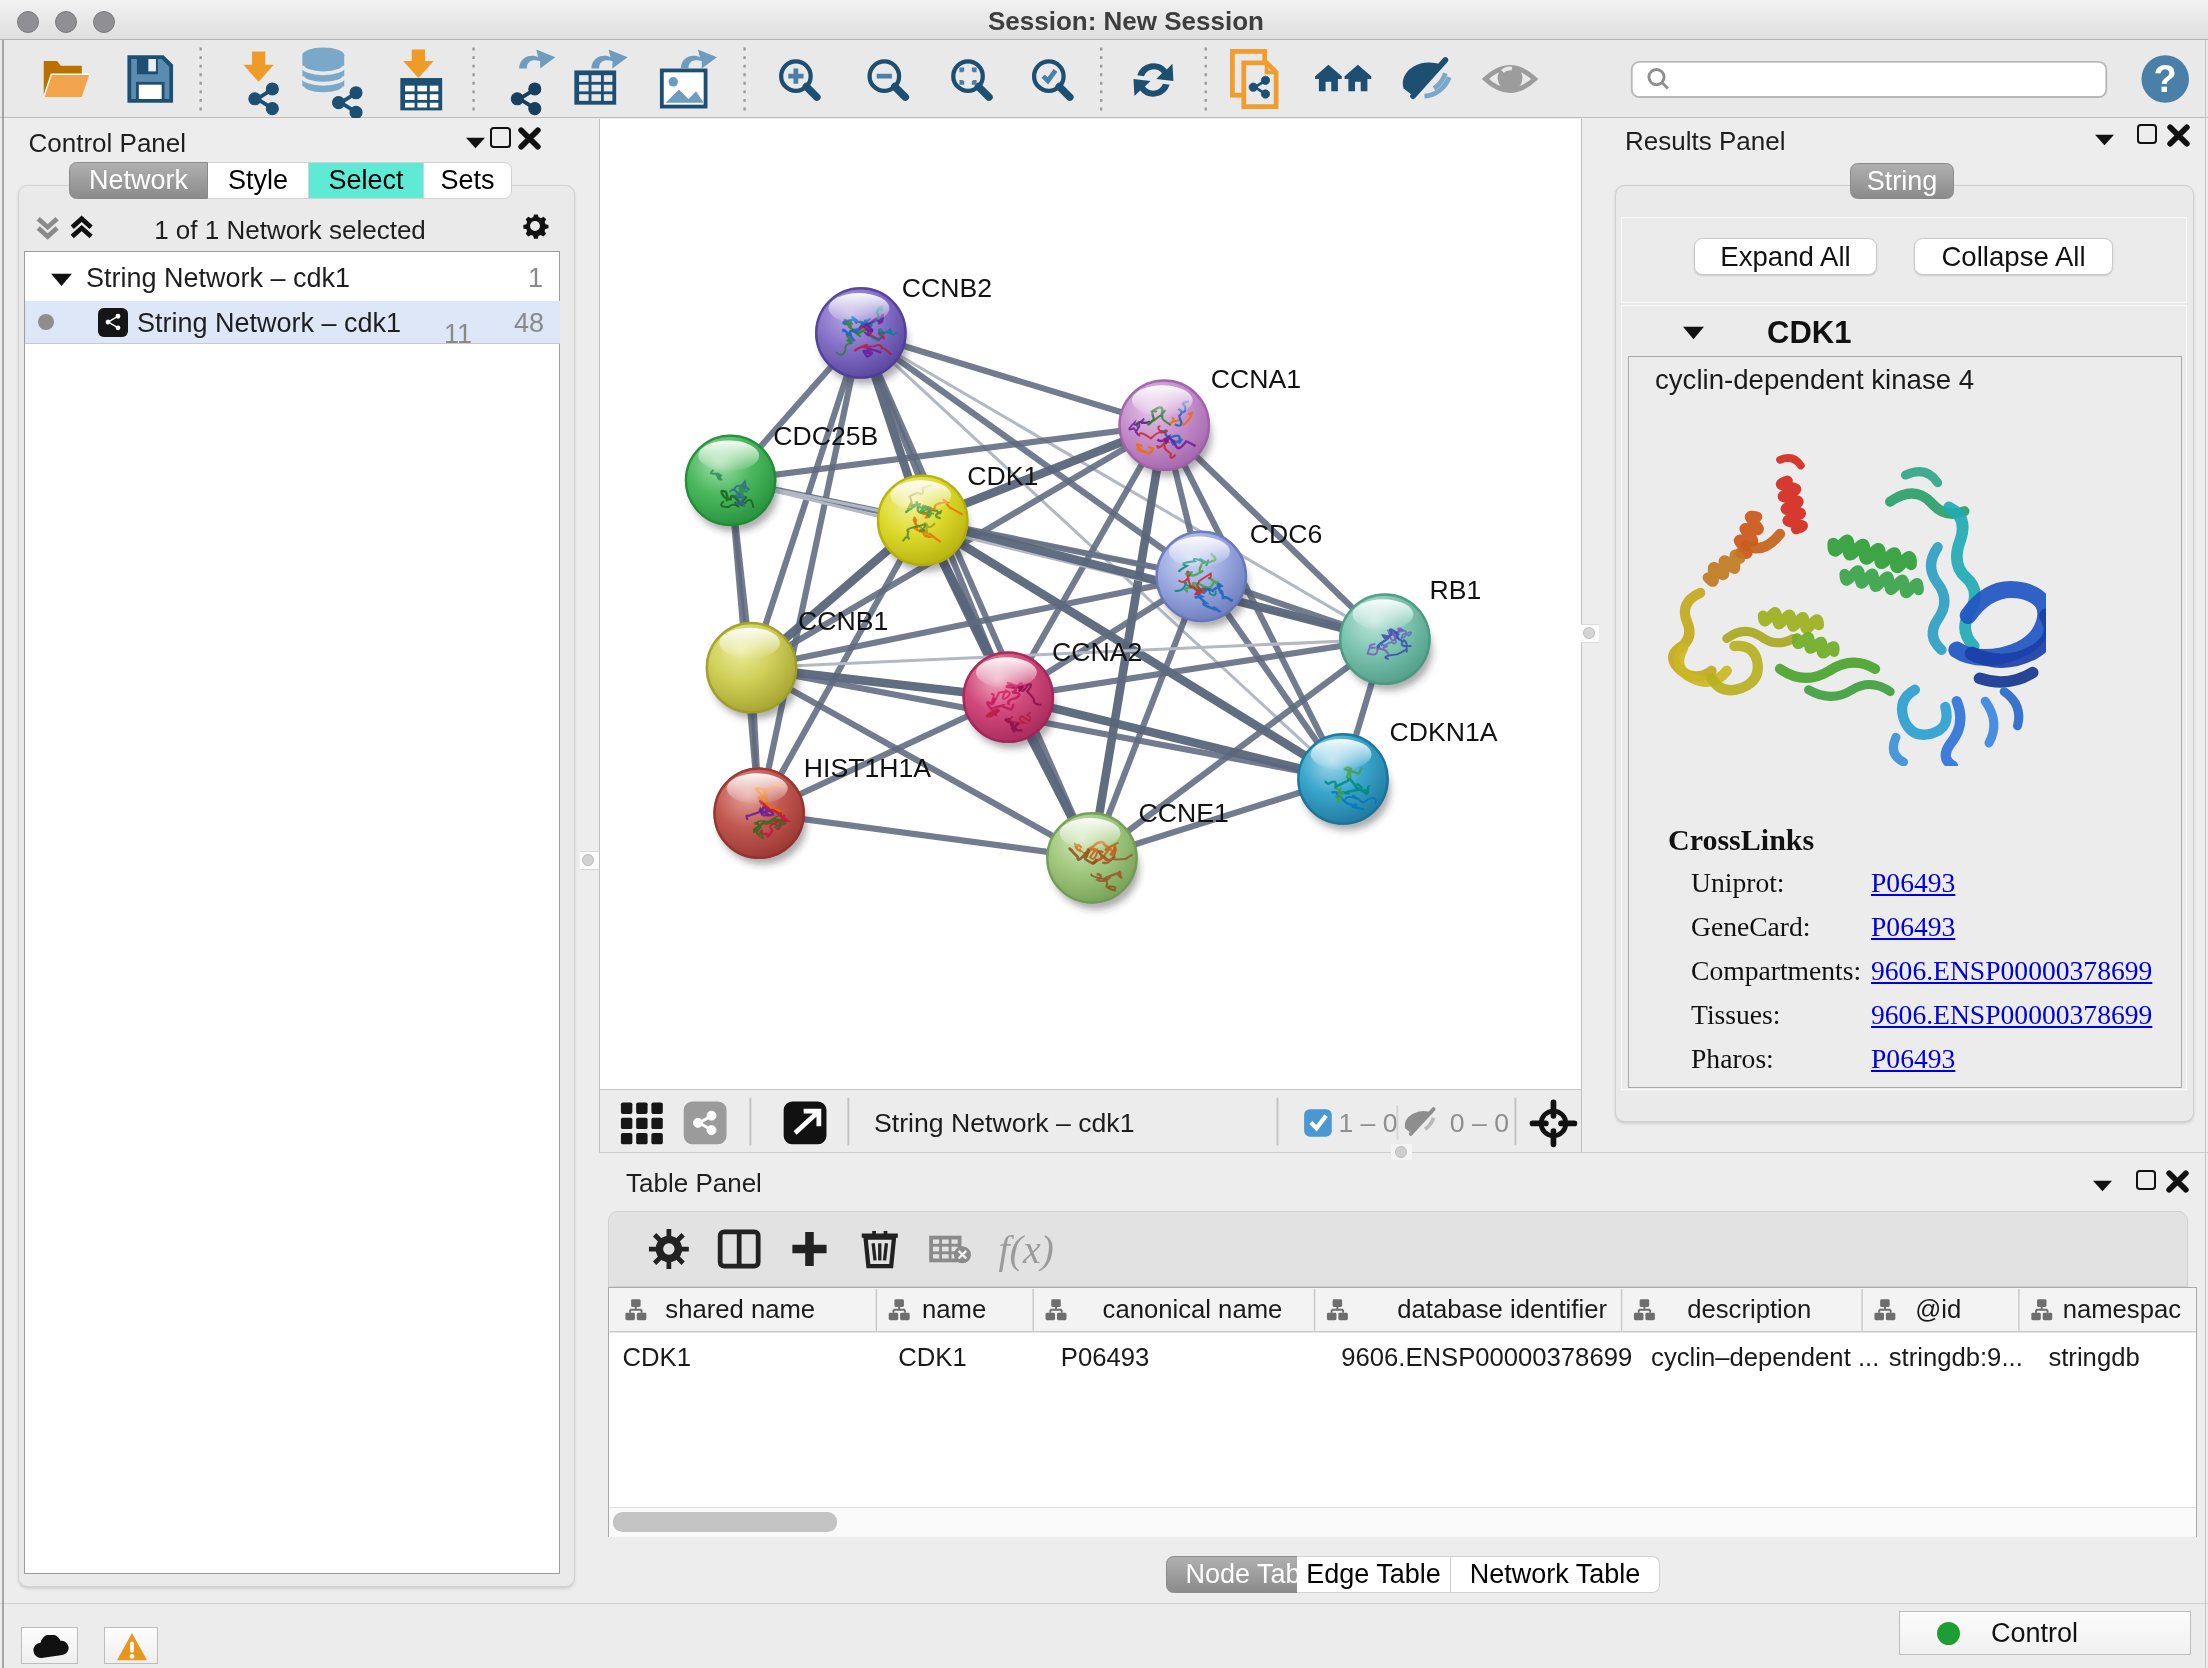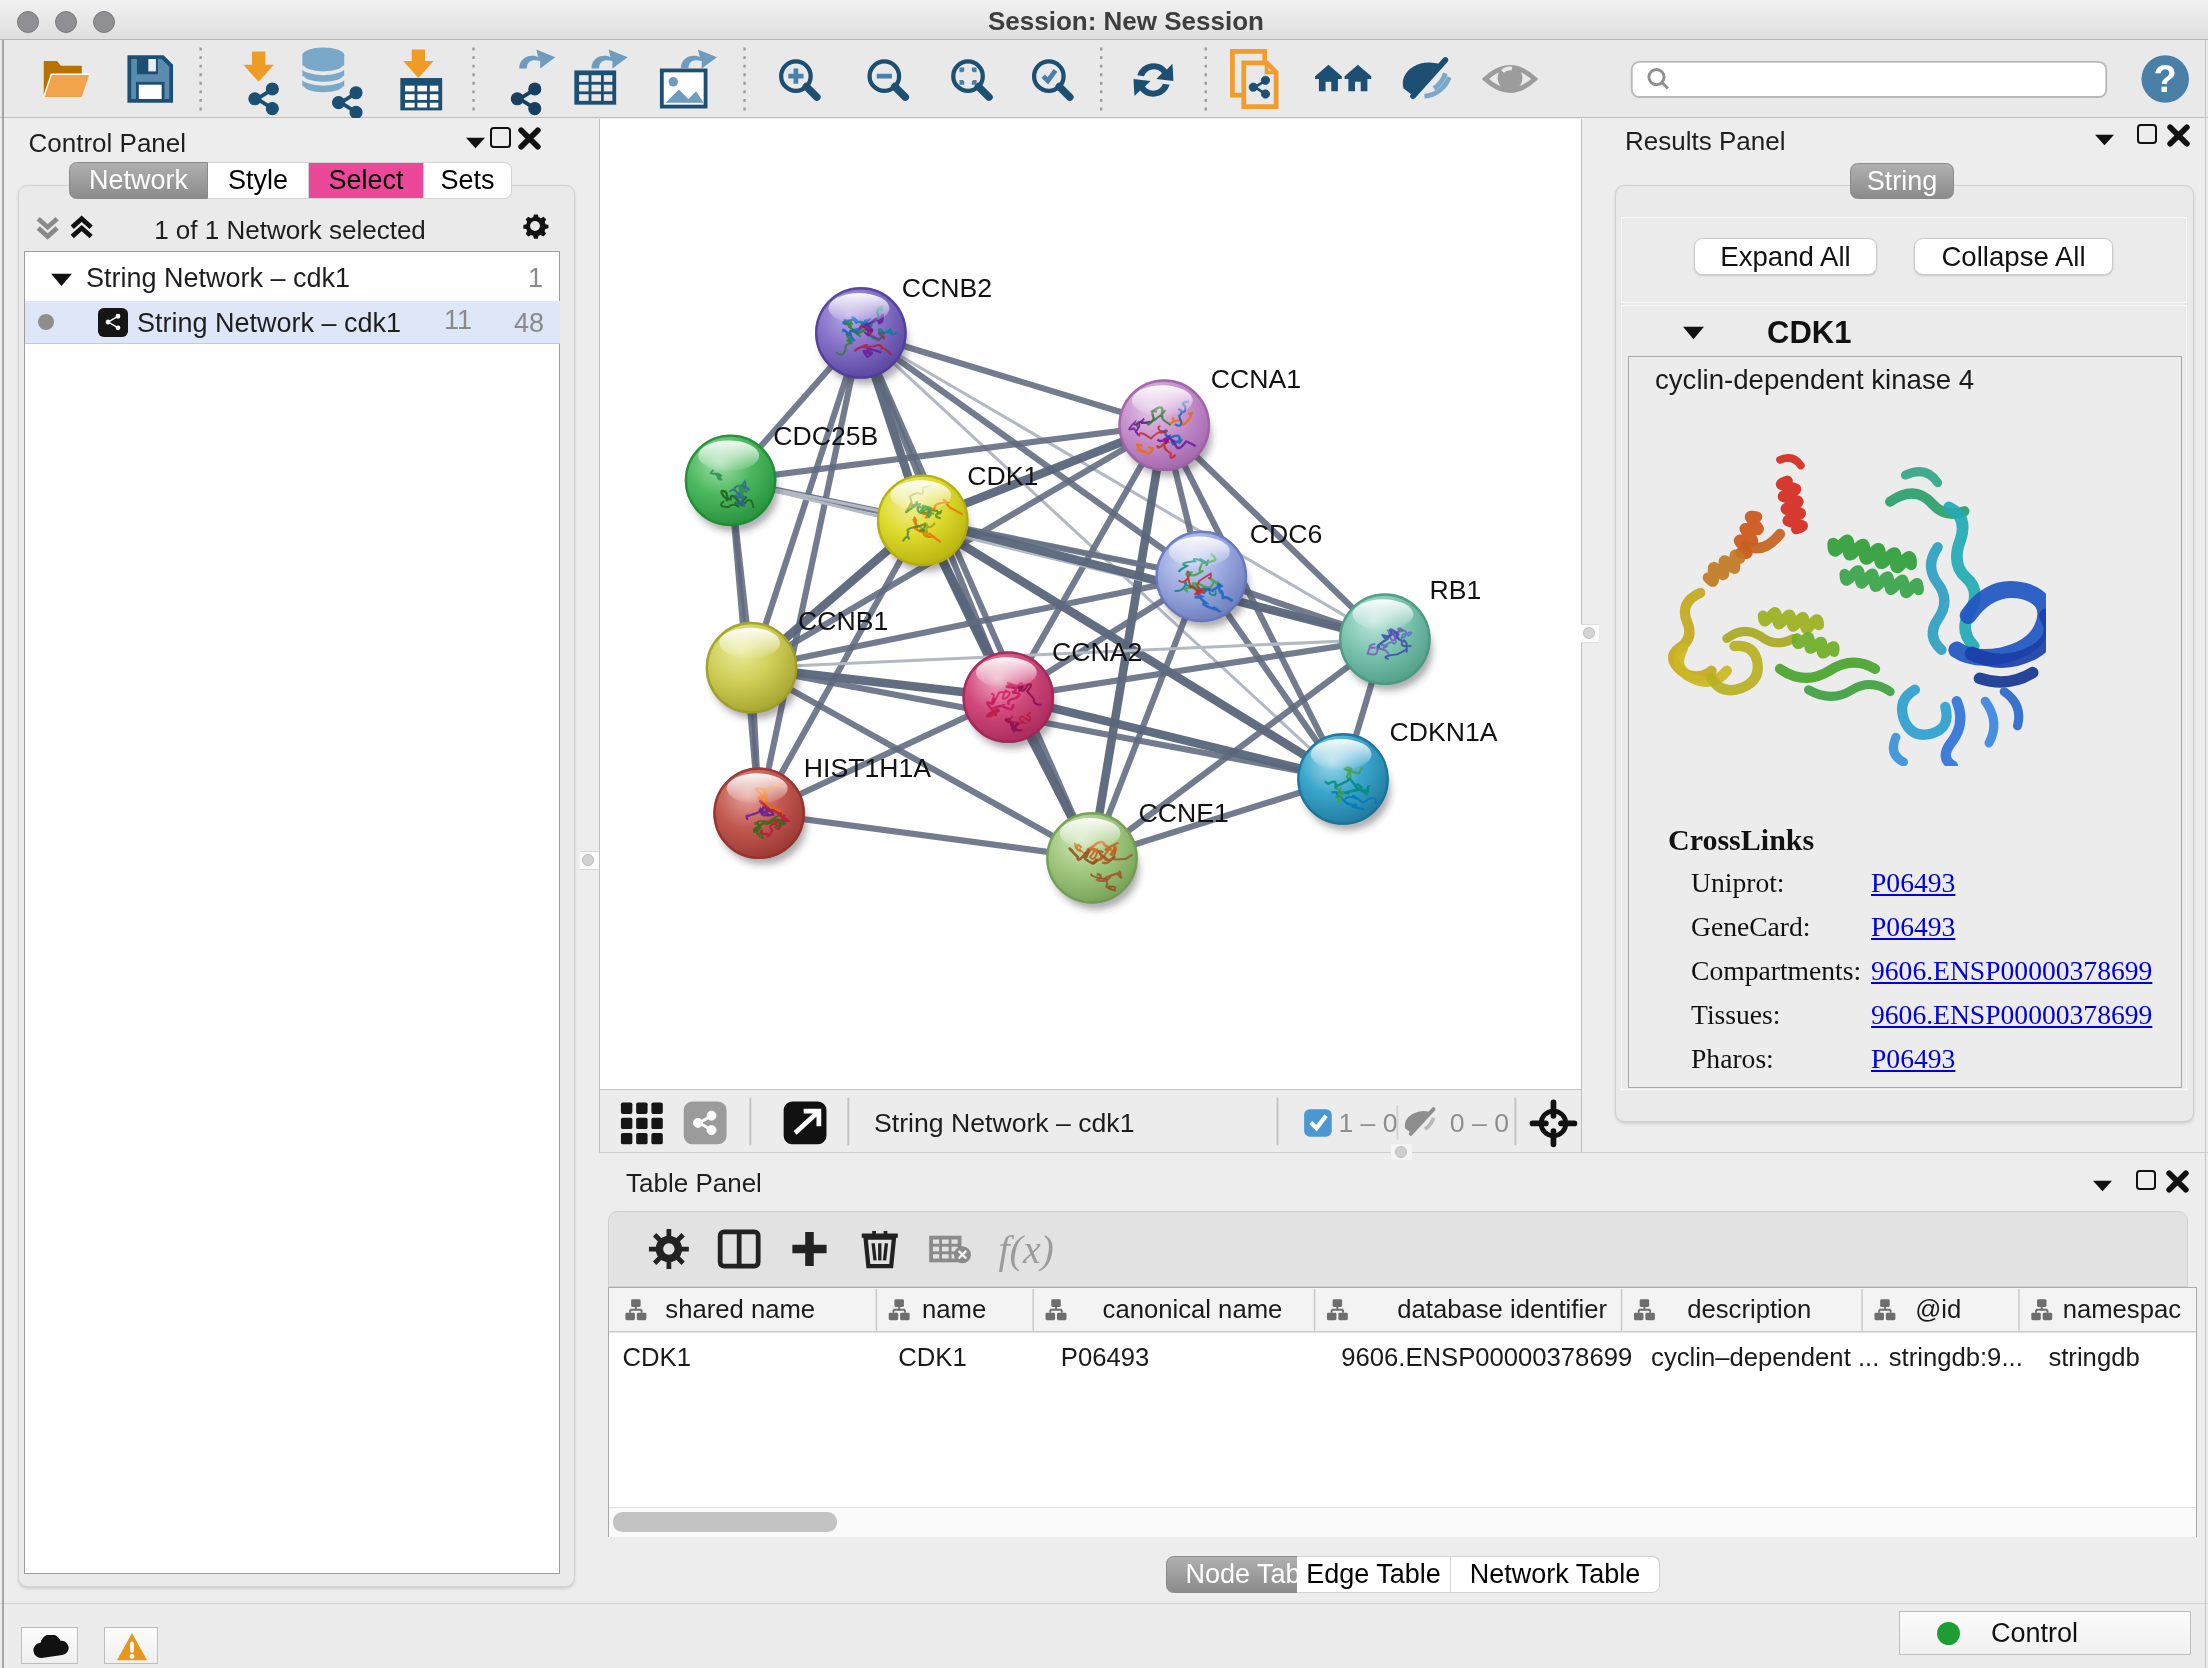--- a/index.html
+++ b/index.html
@@ -203,21 +203,21 @@
     </svg>
   <div class="abs" style="left:490px;top:8.6px;width:21px;height:21px;border:2.9px solid #111;border-radius:3.8px;"></div>
   <svg class="abs" style="left:517px;top:7.6px;" width="25" height="25" viewBox="0 0 24 24">
       <path d="M4 4 L20 20 M20 4 L4 20" stroke="#111" stroke-width="5.5" stroke-linecap="round"></path>
     </svg>
 
   <div class="abs" style="left:18px;top:67px;width:557px;height:1402px;background:#eaeaea;border:1px solid #d2d2d2;border-radius:9.5px;box-shadow:0 1.9px 2.9px rgba(0,0,0,0.12);"></div>
 
   <div class="abs" style="left:69px;top:44px;width:139px;height:37px;background:linear-gradient(#b0b0b0,#8b8b8b);border:1px solid #8a8a8a;border-radius:7.6px 0 0 7.6px;color:#fff;font-size:27px;text-align:center;line-height:35px;">Network</div>
   <div class="abs" style="left:208px;top:44px;width:101px;height:37px;background:#fff;border:1px solid #d2d2d2;border-left:none;color:#000;font-size:27px;text-align:center;line-height:35px;">Style</div>
-  <div class="abs" style="left:309px;top:44px;width:115px;height:37px;background:#ec4899;border:1px solid #d2d2d2;border-left:none;color:#000;font-size:27px;text-align:center;line-height:35px;">Select</div>
+  <div class="abs" style="left:309px;top:44px;width:115px;height:37px;background:#5eead4;border:1px solid #d2d2d2;border-left:none;color:#000;font-size:27px;text-align:center;line-height:35px;">Select</div>
   <div class="abs" style="left:424px;top:44px;width:88px;height:37px;background:#fff;border:1px solid #d2d2d2;border-left:none;border-radius:0 7.6px 7.6px 0;color:#000;font-size:27px;text-align:center;line-height:35px;">Sets</div>
 
   <svg class="abs" style="left:34px;top:95px;" width="67" height="34" viewBox="0 0 70 36">
     <g stroke="#8a8a8a" stroke-width="5" fill="none">
         <path d="M4 6 L14 15 L24 6"></path>
         <path d="M4 16 L14 25 L24 16"></path>
       </g>
     <g stroke="#111" stroke-width="5" fill="none">
         <path d="M40 15 L50 6 L60 15"></path>
         <path d="M40 25 L50 16 L60 25"></path>
@@ -237,21 +237,21 @@
       <div class="abs" style="left:480px;top:4.8px;width:38px;text-align:right;font-size:27px;color:#8a8a8a;">1</div>
     </div>
     <div class="abs" style="left:0;top:49px;width:535px;height:43px;background:#dde7f8;border-bottom:1px solid #c9c9c9;">
       <div class="abs" style="left:13.3px;top:13.3px;width:16px;height:16px;border-radius:50%;background:#8e8e8e;"></div>
       <div class="abs" style="left:73px;top:6.7px;width:29.5px;height:29.5px;background:#151515;border-radius:5.7px;">
         <svg style="position:absolute;left:4.8px;top:4.8px;" width="20" height="20" viewBox="0 0 24 24">
             <path fill="#fff" d="M18 16.1c-.8 0-1.5.3-2 .8l-7.1-4.2c.1-.2.1-.5.1-.7s0-.5-.1-.7L16 7.2c.5.5 1.2.8 2 .8a2.9 2.9 0 1 0-2.9-2.9l.1.7-7.1 4.1a2.9 2.9 0 1 0 0 4.2l7.1 4.2-.1.7A2.9 2.9 0 1 0 18 16.1z"></path>
           </svg>
       </div>
       <div class="abs" style="left:112px;top:6.7px;font-size:27px;color:#1e1e1e;">String Network – cdk1</div>
-      <div class="abs" style="left:409px;top:4px;width:38px;text-align:right;font-size:27px;color:#8a8a8a;">11</div>
+      <div class="abs" style="left:409px;top:18px;width:38px;text-align:right;font-size:27px;color:#8a8a8a;">11</div>
       <div class="abs" style="left:476px;top:6.7px;width:43px;text-align:right;font-size:27px;color:#8a8a8a;">48</div>
     </div>
   </div>
 
   <div class="abs" style="left:580px;top:733px;width:19px;height:19px;background:#fbfbfb;border-top:1px solid #d8d8d8;border-bottom:1px solid #d8d8d8;"></div>
   <div class="abs" style="left:582px;top:736px;width:12.4px;height:12.4px;border-radius:50%;background:#d2d2d2;border:1px solid #bbb;"></div>
 </div>
 
 <div id="canvas" class="abs" style="left:599px;top:119px;width:982px;height:970px;background:#ffffff;border-left:1px solid #c0c0c0;">
     <svg width="982" height="970" style="position:absolute;left:0;top:0;" viewBox="0 0 1032 1020">

